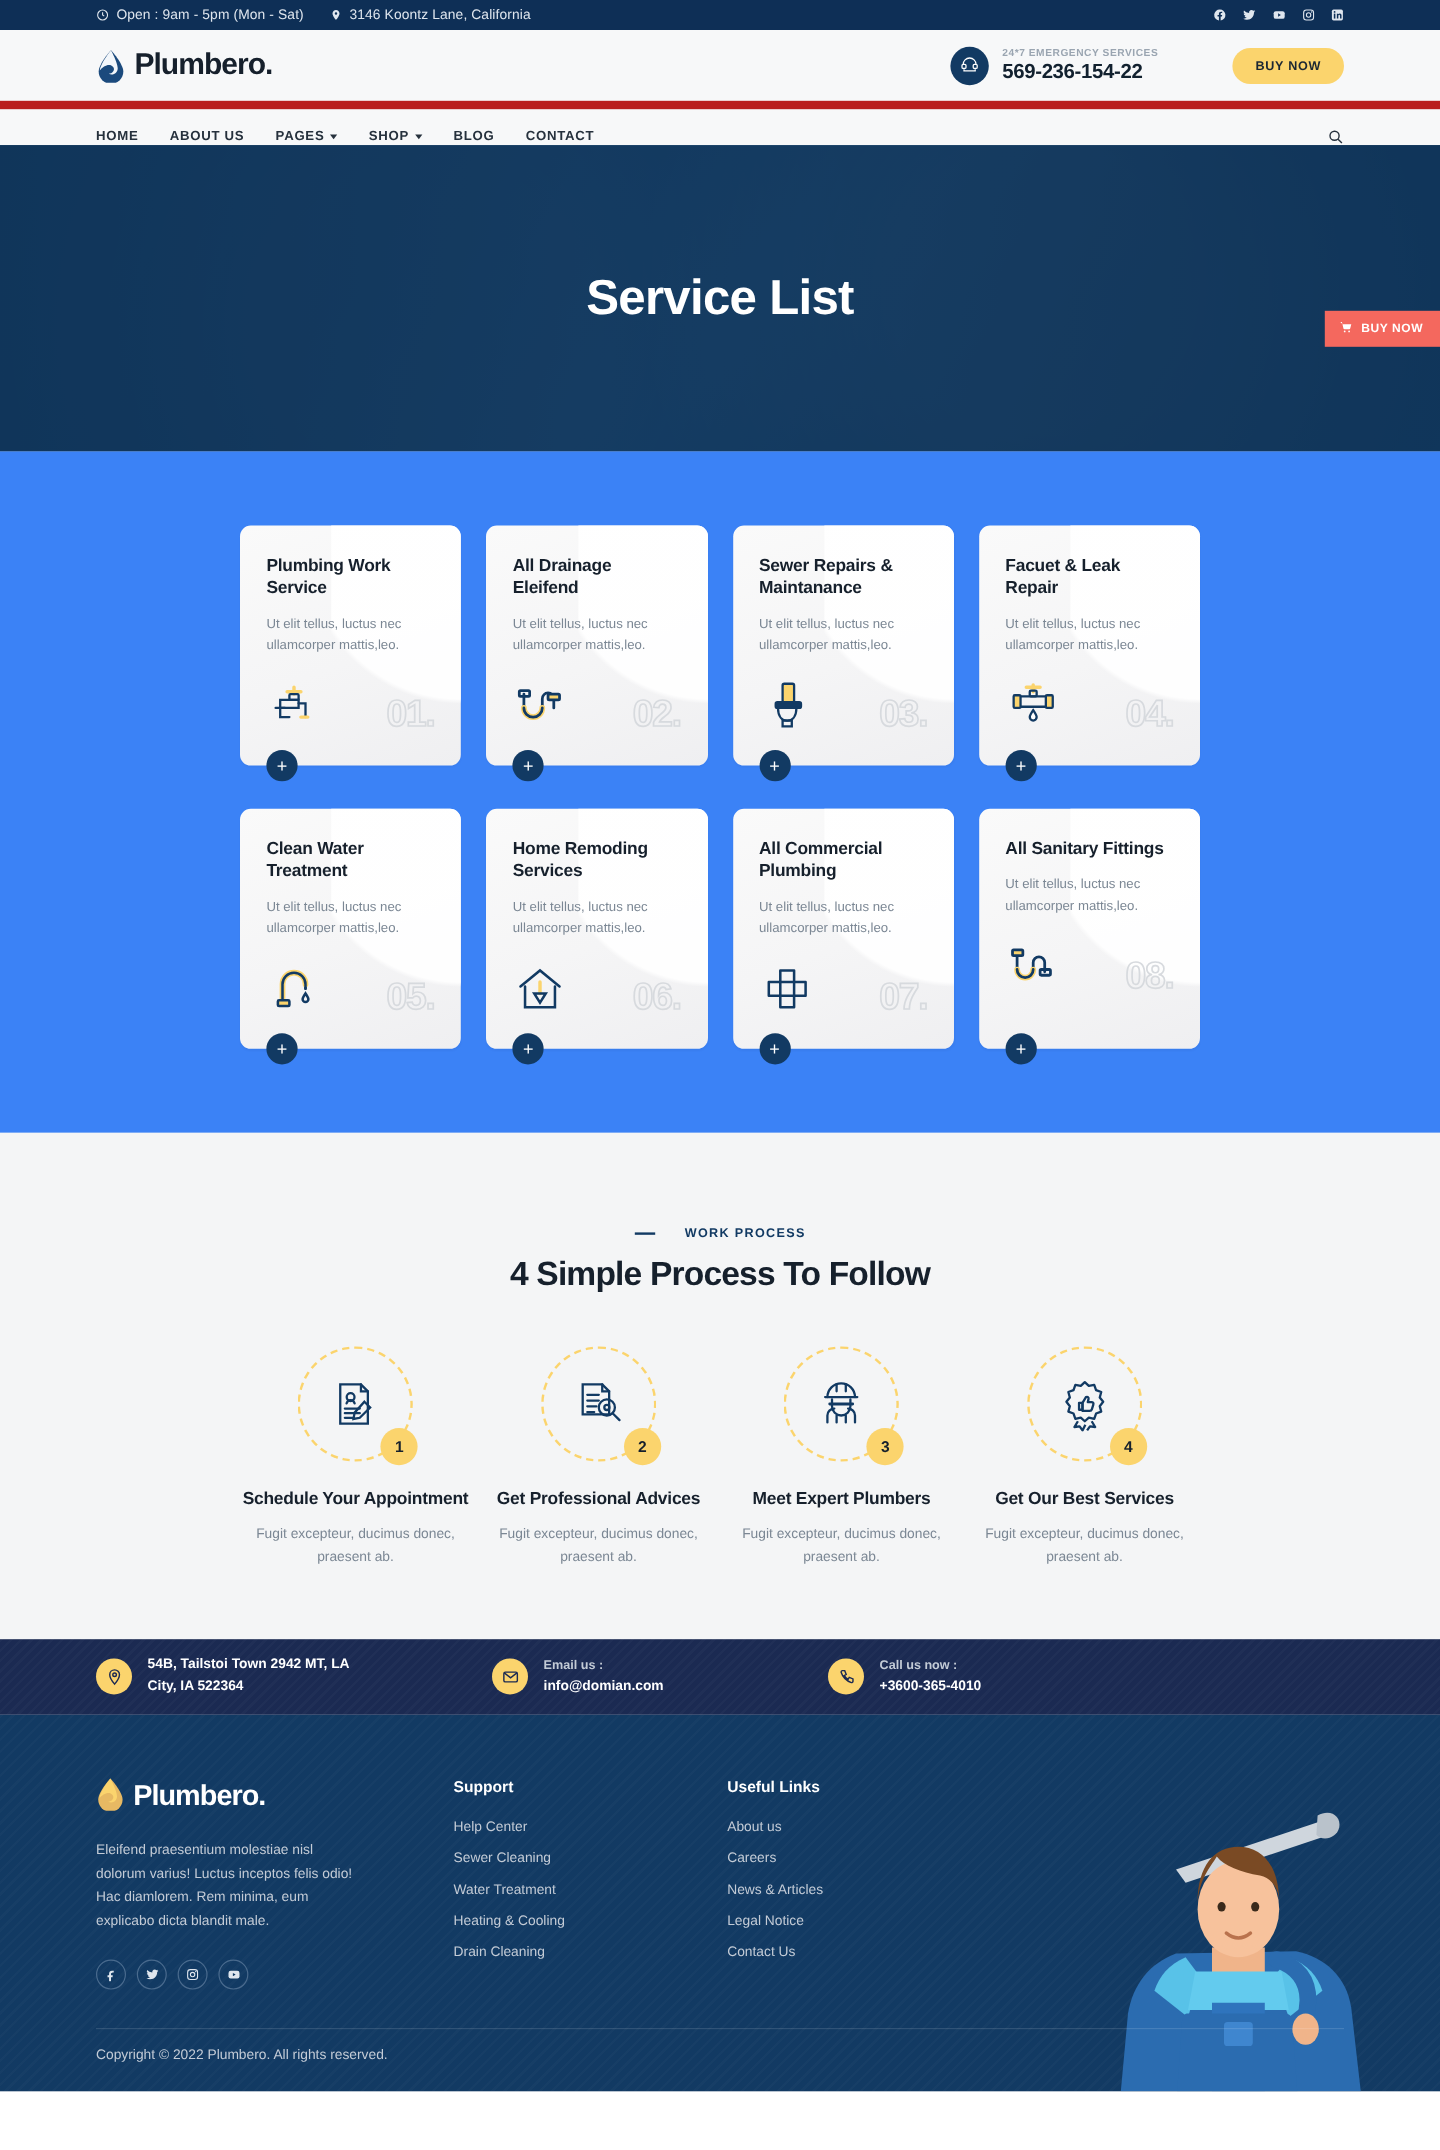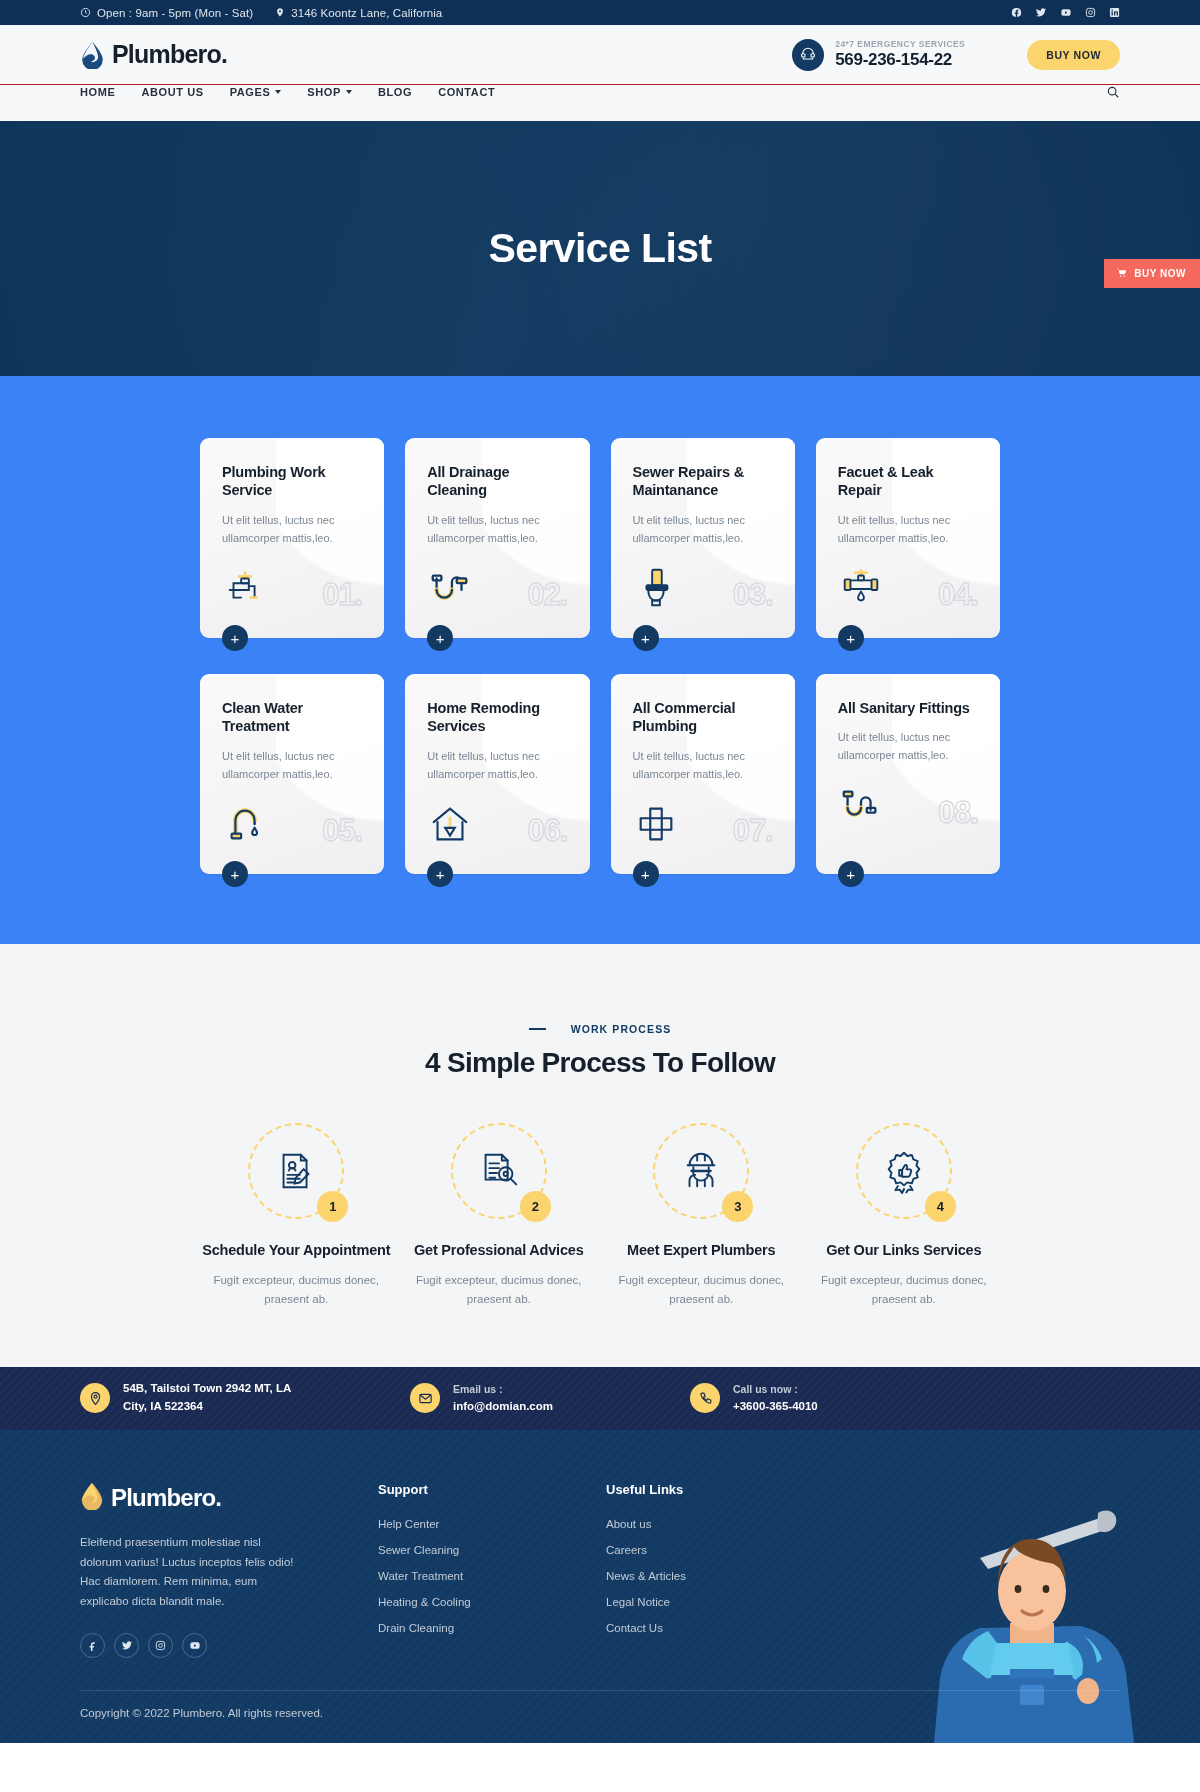--- a/index.html
+++ b/index.html
@@ -54,22 +54,22 @@
     margin-left: 62px;
     background: #fbd46d; color: #1b2733;
     font-size: 10.5px; font-weight: 800; letter-spacing: .6px;
     padding: 9px 19px; border-radius: 20px; border: none; cursor: pointer;
     font-family: "Liberation Sans", sans-serif;
   }
 
   
   .nav {
     background: #f7f8f9;
-    border-top: 1px solid #b91c1c;
-    height: 37px; display: flex; align-items: flex-start;
+    border-top: 7px solid #b91c1c;
+    height: 37px; display: flex; align-items: flex-end;
   }
   .nav-inner { width: 1040px; margin: 0 auto; display: flex; align-items: center; }
   .nav-list { display: flex; align-items: center; gap: 26px; list-style: none; }
   .nav-list li {
     font-size: 11px; font-weight: 700; letter-spacing: .6px; color: #26313d;
     display: flex; align-items: center; gap: 5px; cursor: pointer;
   }
   .caret { width: 0; height: 0; border-left: 3.5px solid transparent; border-right: 3.5px solid transparent; border-top: 4px solid #26313d; display:block;}
   .nav-search { margin-left: auto; cursor: pointer; display:flex; }
 
@@ -390,21 +390,21 @@
               <path d="M8 26h8"></path>
                 <path d="M12 26v8h8"></path>
             </svg>
           </span>
           <span class="card-num">01.</span>
         </div>
         <button class="card-plus">+</button>
       </div>
 
       <div class="card">
-        <h3>All Drainage Cleaning</h3>
+        <h3>All Drainage Eleifend</h3>
         <p>Ut elit tellus, luctus nec ullamcorper mattis,leo.</p>
         <div class="card-bottom">
           <span class="card-icon">
             <svg viewBox="0 0 48 48" fill="none" stroke="#123a63" stroke-width="2.4" stroke-linecap="round">
               <path d="M10 14v12a8 8 0 0 0 16 0V18a5 5 0 0 1 10 0v8"></path>
               <path d="M10 26a8 8 0 0 0 16 0" stroke="#fbd46d" stroke-width="5"></path>
               <path d="M10 26a8 8 0 0 0 16 0"></path>
               <rect x="6" y="11" width="9" height="5" rx="1"></rect>
               <rect x="31" y="14" width="10" height="5" rx="1" fill="#fbd46d" stroke="#123a63"></rect>
             </svg>
@@ -598,21 +598,21 @@
           <span class="step-icon">
             <svg viewBox="0 0 48 48" fill="none" stroke="#123a63" stroke-width="2" stroke-linejoin="round">
               <path d="M24 5l3.5 3.3 4.7-1 1.6 4.6 4.5 1.7-1.3 4.7 3 3.8-3 3.8 1.3 4.7-4.5 1.7-1.6 4.6-4.7-1L24 39l-3.5-3.1-4.7 1-1.6-4.6-4.5-1.7 1.3-4.7-3-3.8 3-3.8-1.3-4.7 4.5-1.7 1.6-4.6 4.7 1z"></path>
               <path d="M19 23h3v6h-3z"></path>
               <path d="M22 23l3-5c1.7-.6 2.6.3 2.2 2l-.6 2.3h3.2c1.3 0 2 1 1.6 2.2l-1.2 4c-.3 1-1 1.5-2 1.5H22z"></path>
               <path d="M18 39l-3 5 4.5-.6L22 47l2.5-5M30 39l3 5-4.5-.6L26 47"></path>
             </svg>
           </span>
           <span class="step-badge">4</span>
         </div>
-        <h4>Get Our Links Services</h4>
+        <h4>Get Our Best Services</h4>
         <p>Fugit excepteur, ducimus donec, praesent ab.</p>
       </div>
 
     </div>
   </div>
 
   <div class="contactbar">
     <div class="cb-inner">
       <div class="cb-item loc">
         <span class="cb-circle">

